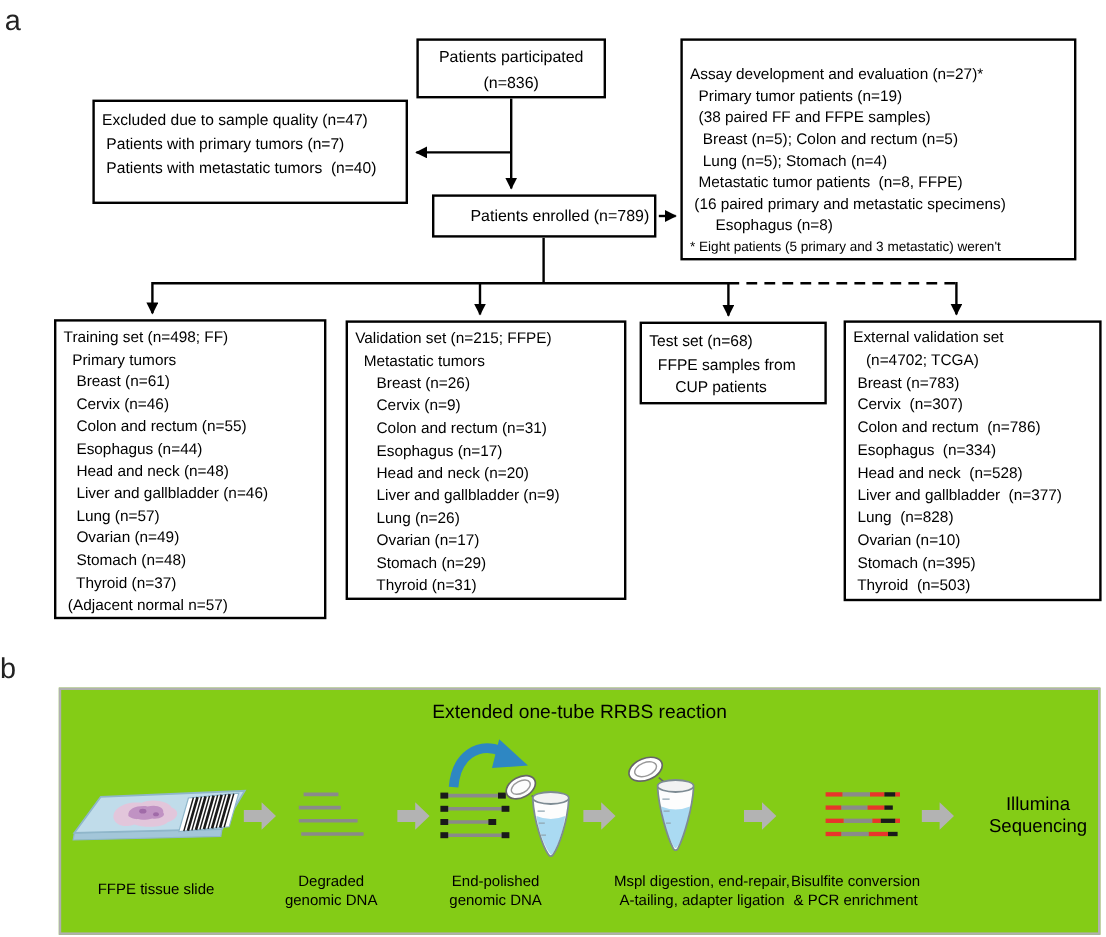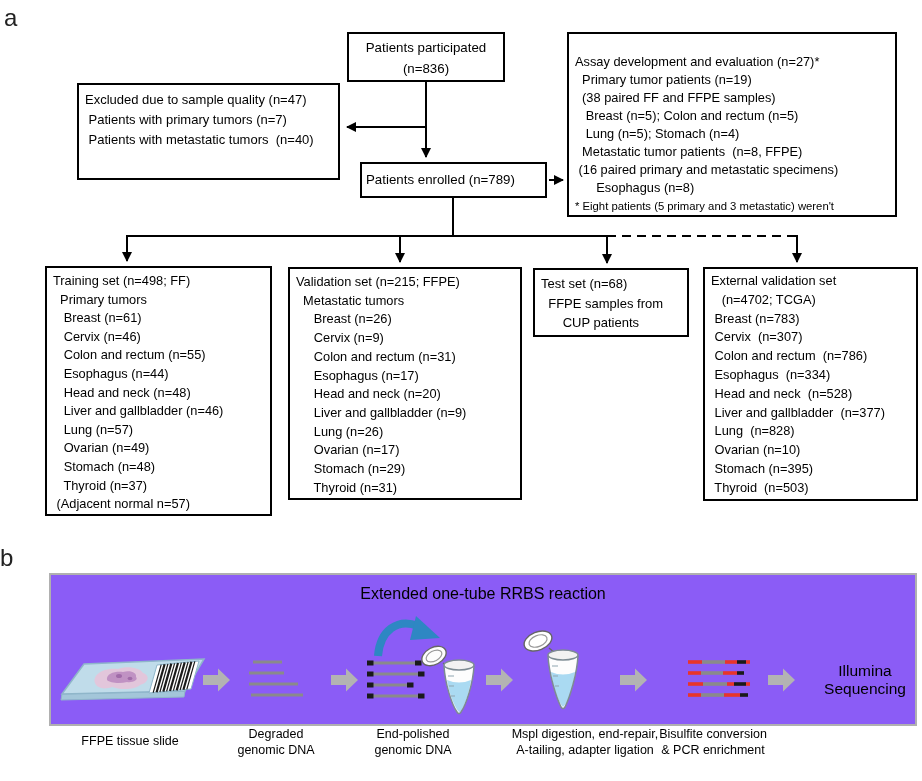--- a/index.html
+++ b/index.html
@@ -6,36 +6,36 @@
   .canvas{position:relative;width:922px;height:781px;background:#ffffff;
           font-family:"Liberation Sans",sans-serif;color:#000;overflow:hidden;}
   .panel-label{position:absolute;font-size:24px;color:#222;}
   .overlay{position:absolute;left:0;top:0;pointer-events:none;}
   .abox{position:absolute;border:2px solid #000000;background:#fff;box-sizing:border-box;
         padding:3px 6px;overflow:hidden;}
   .abox .line{white-space:pre;font-size:12.8px;line-height:18.7px;}
   .line.fn{font-size:11.3px;line-height:15.5px;}
   #box-participated{left:347px;top:32px;width:158px;height:50px;padding-top:4px;}
   #box-participated .line{text-align:center;font-size:13.3px;line-height:20.5px;}
-  #box-excluded{left:77px;top:83px;width:263px;height:97px;padding-top:5px;}
+  #box-excluded{left:77px;top:83px;width:263px;height:87px;padding-top:5px;}
   #box-excluded .line{font-size:13px;line-height:20px;}
   #box-assay{left:567px;top:32px;width:330px;height:185px;padding-top:19px;}
   #box-assay .line{line-height:18px;}
   #box-enrolled{left:360px;top:162px;width:187px;height:36px;padding:0 4px;}
-  #box-enrolled .line{text-align:left;font-size:13.3px;line-height:31px;}
+  #box-enrolled .line{text-align:right;font-size:13.3px;line-height:31px;}
   #box-training{left:45px;top:266px;width:227px;height:250px;padding-top:4px;}
   #box-training .line{line-height:18.6px;}
   #box-validation{left:288px;top:267px;width:234px;height:233px;padding-top:4px;}
   #box-validation .line{line-height:18.7px;}
   #box-test{left:533px;top:268px;width:156px;height:69px;padding-top:4px;}
   #box-test .line{line-height:19.5px;font-size:13px;}
   #box-external{left:703px;top:267px;width:215px;height:234px;padding-top:3px;}
   #box-external .line{line-height:18.8px;}
-  .bframe{position:absolute;left:49px;top:573px;width:868px;height:153px;
-          border:2px solid #b0b0b0;box-sizing:border-box;background:#8b5cf6;}
+  .bframe{position:absolute;left:49px;top:573px;width:868px;height:206px;
+          border:2px solid #b0b0b0;box-sizing:border-box;background:#84cc16;}
   .btitle{position:absolute;left:0;right:0;top:10px;text-align:center;font-size:16px;}
   .bicon{position:absolute;}
   .bcap{position:absolute;text-align:center;font-size:12.5px;line-height:15.5px;
         white-space:pre-line;}
   #cap-slide{left:55px;top:734px;width:150px;}
   #cap-degraded{left:216px;top:727px;width:120px;}
   #cap-endpolished{left:353px;top:727px;width:120px;}
   #cap-digestion{left:493px;top:727px;width:184px;}
   #cap-bisulfite{left:643px;top:727px;width:140px;}
   #cap-sequencing{left:798px;top:662px;width:134px;font-size:15.5px;line-height:17.5px;}

